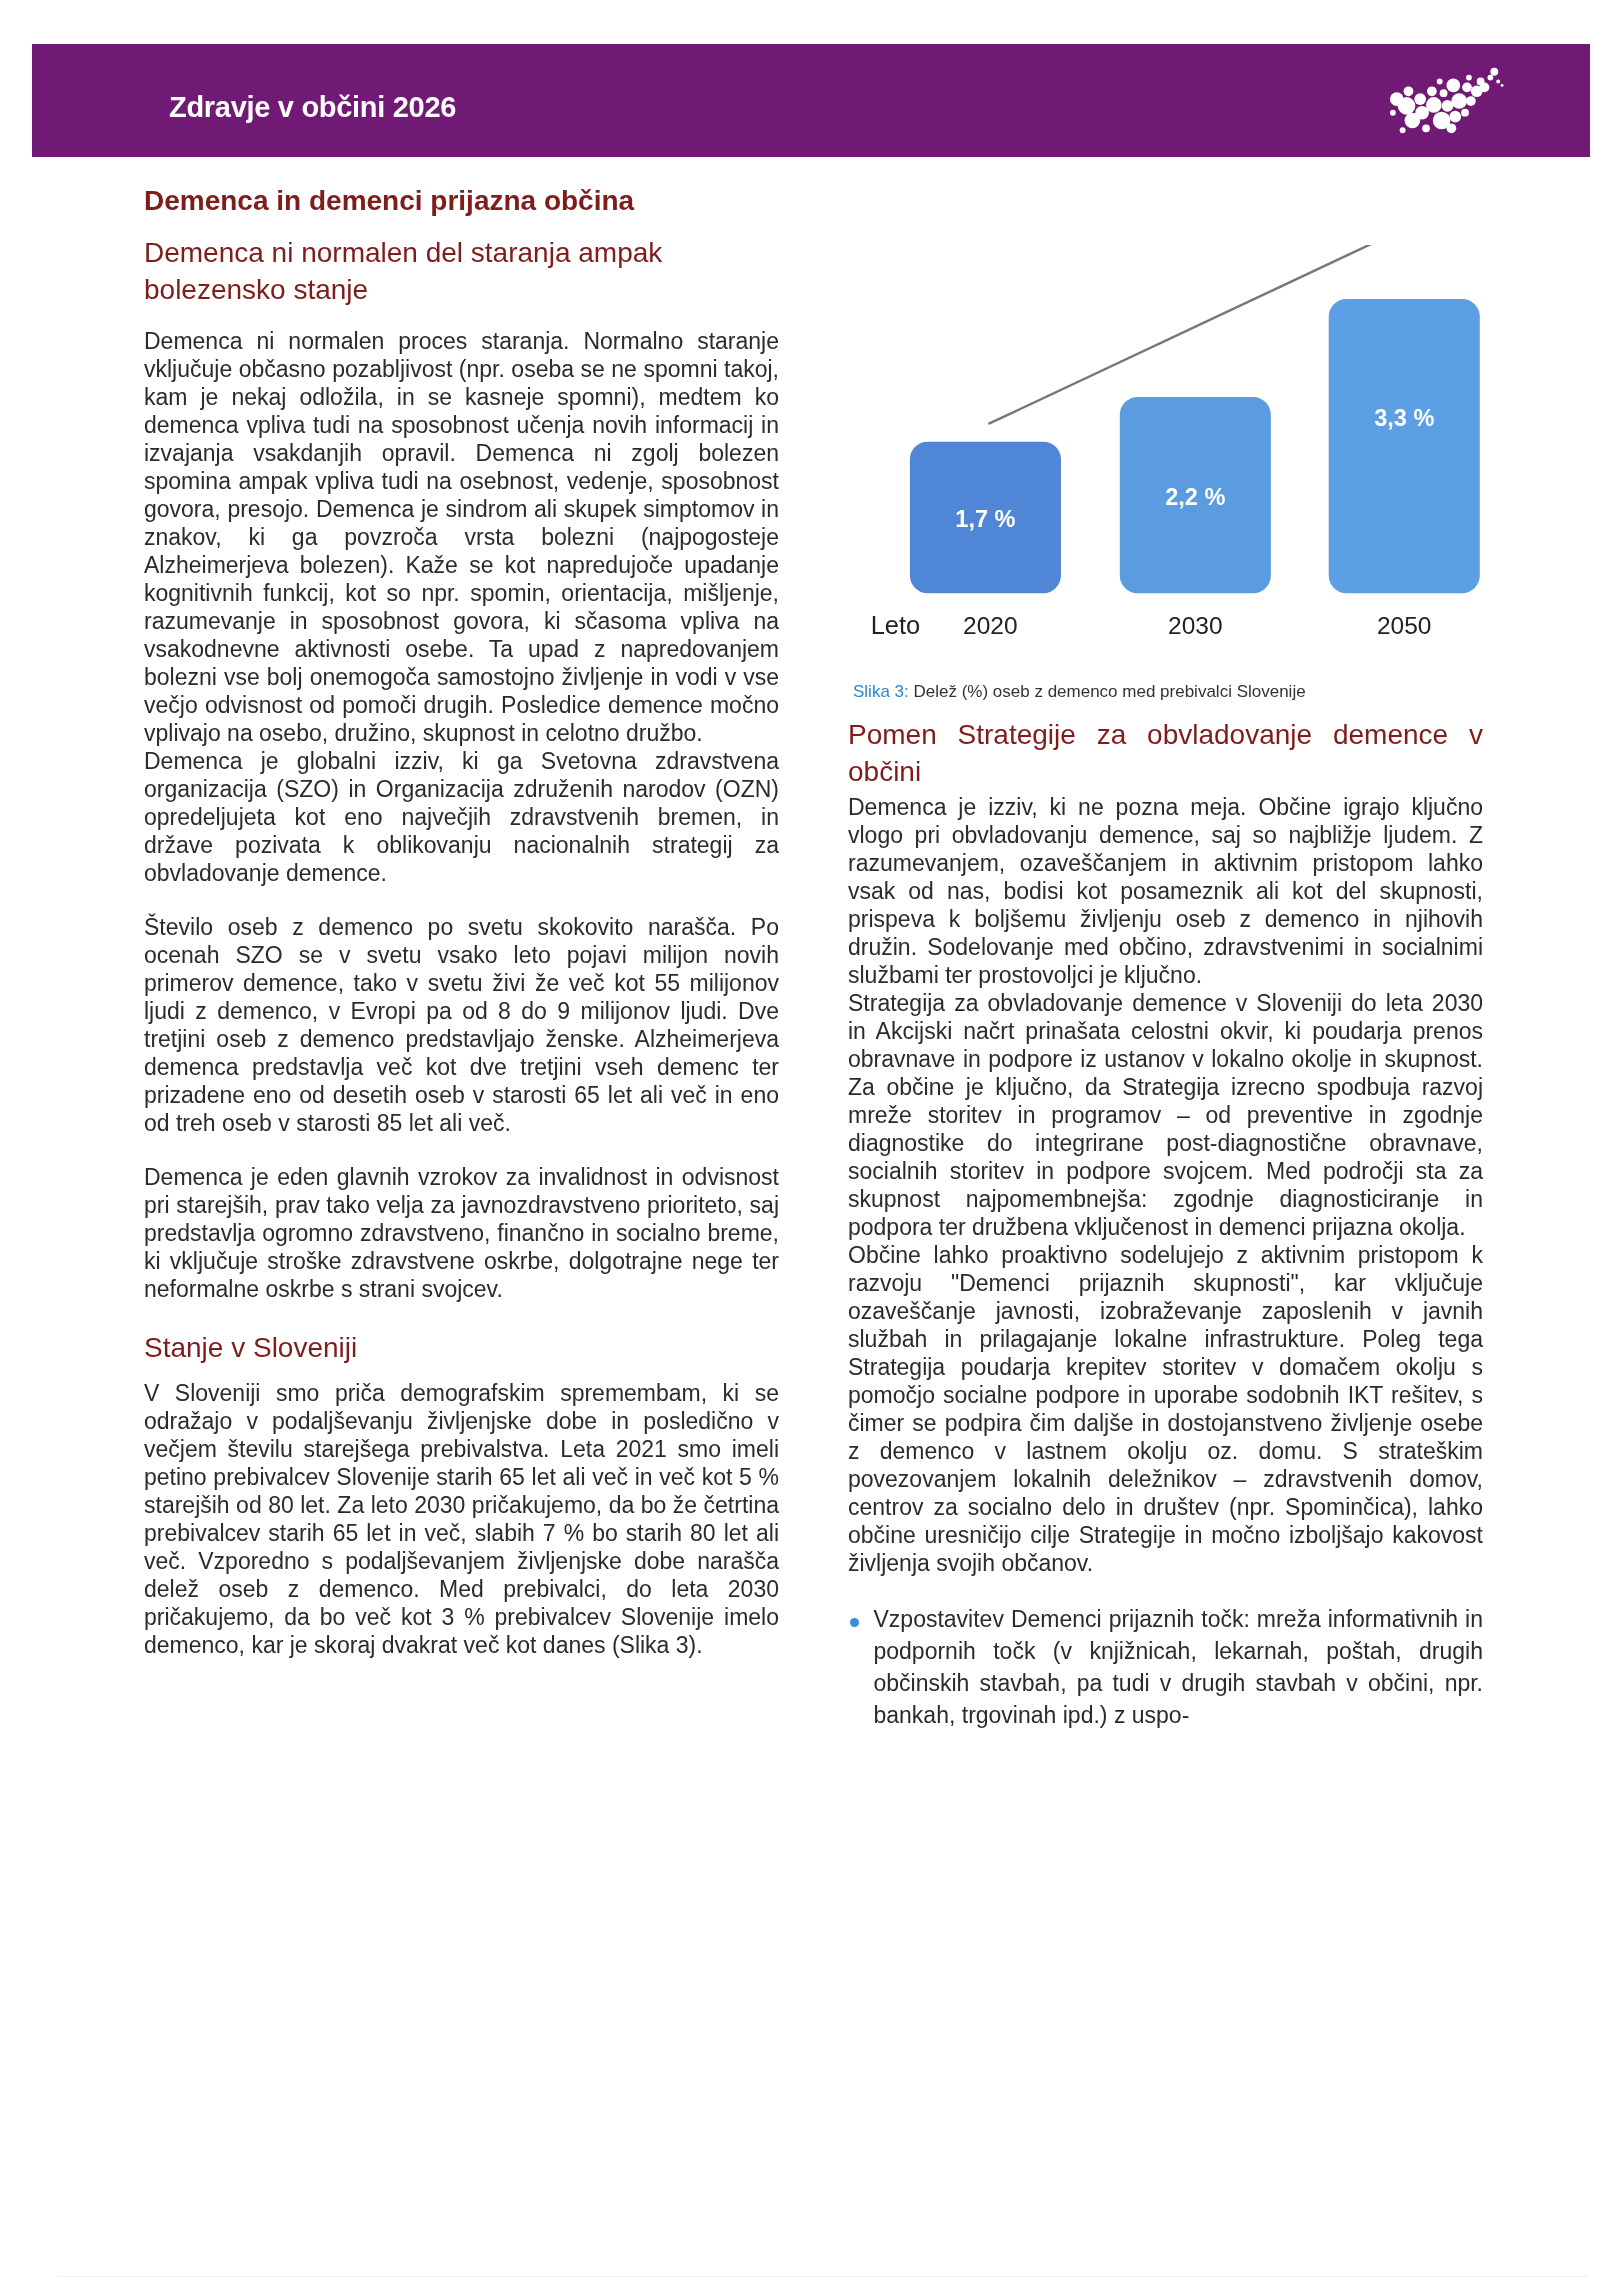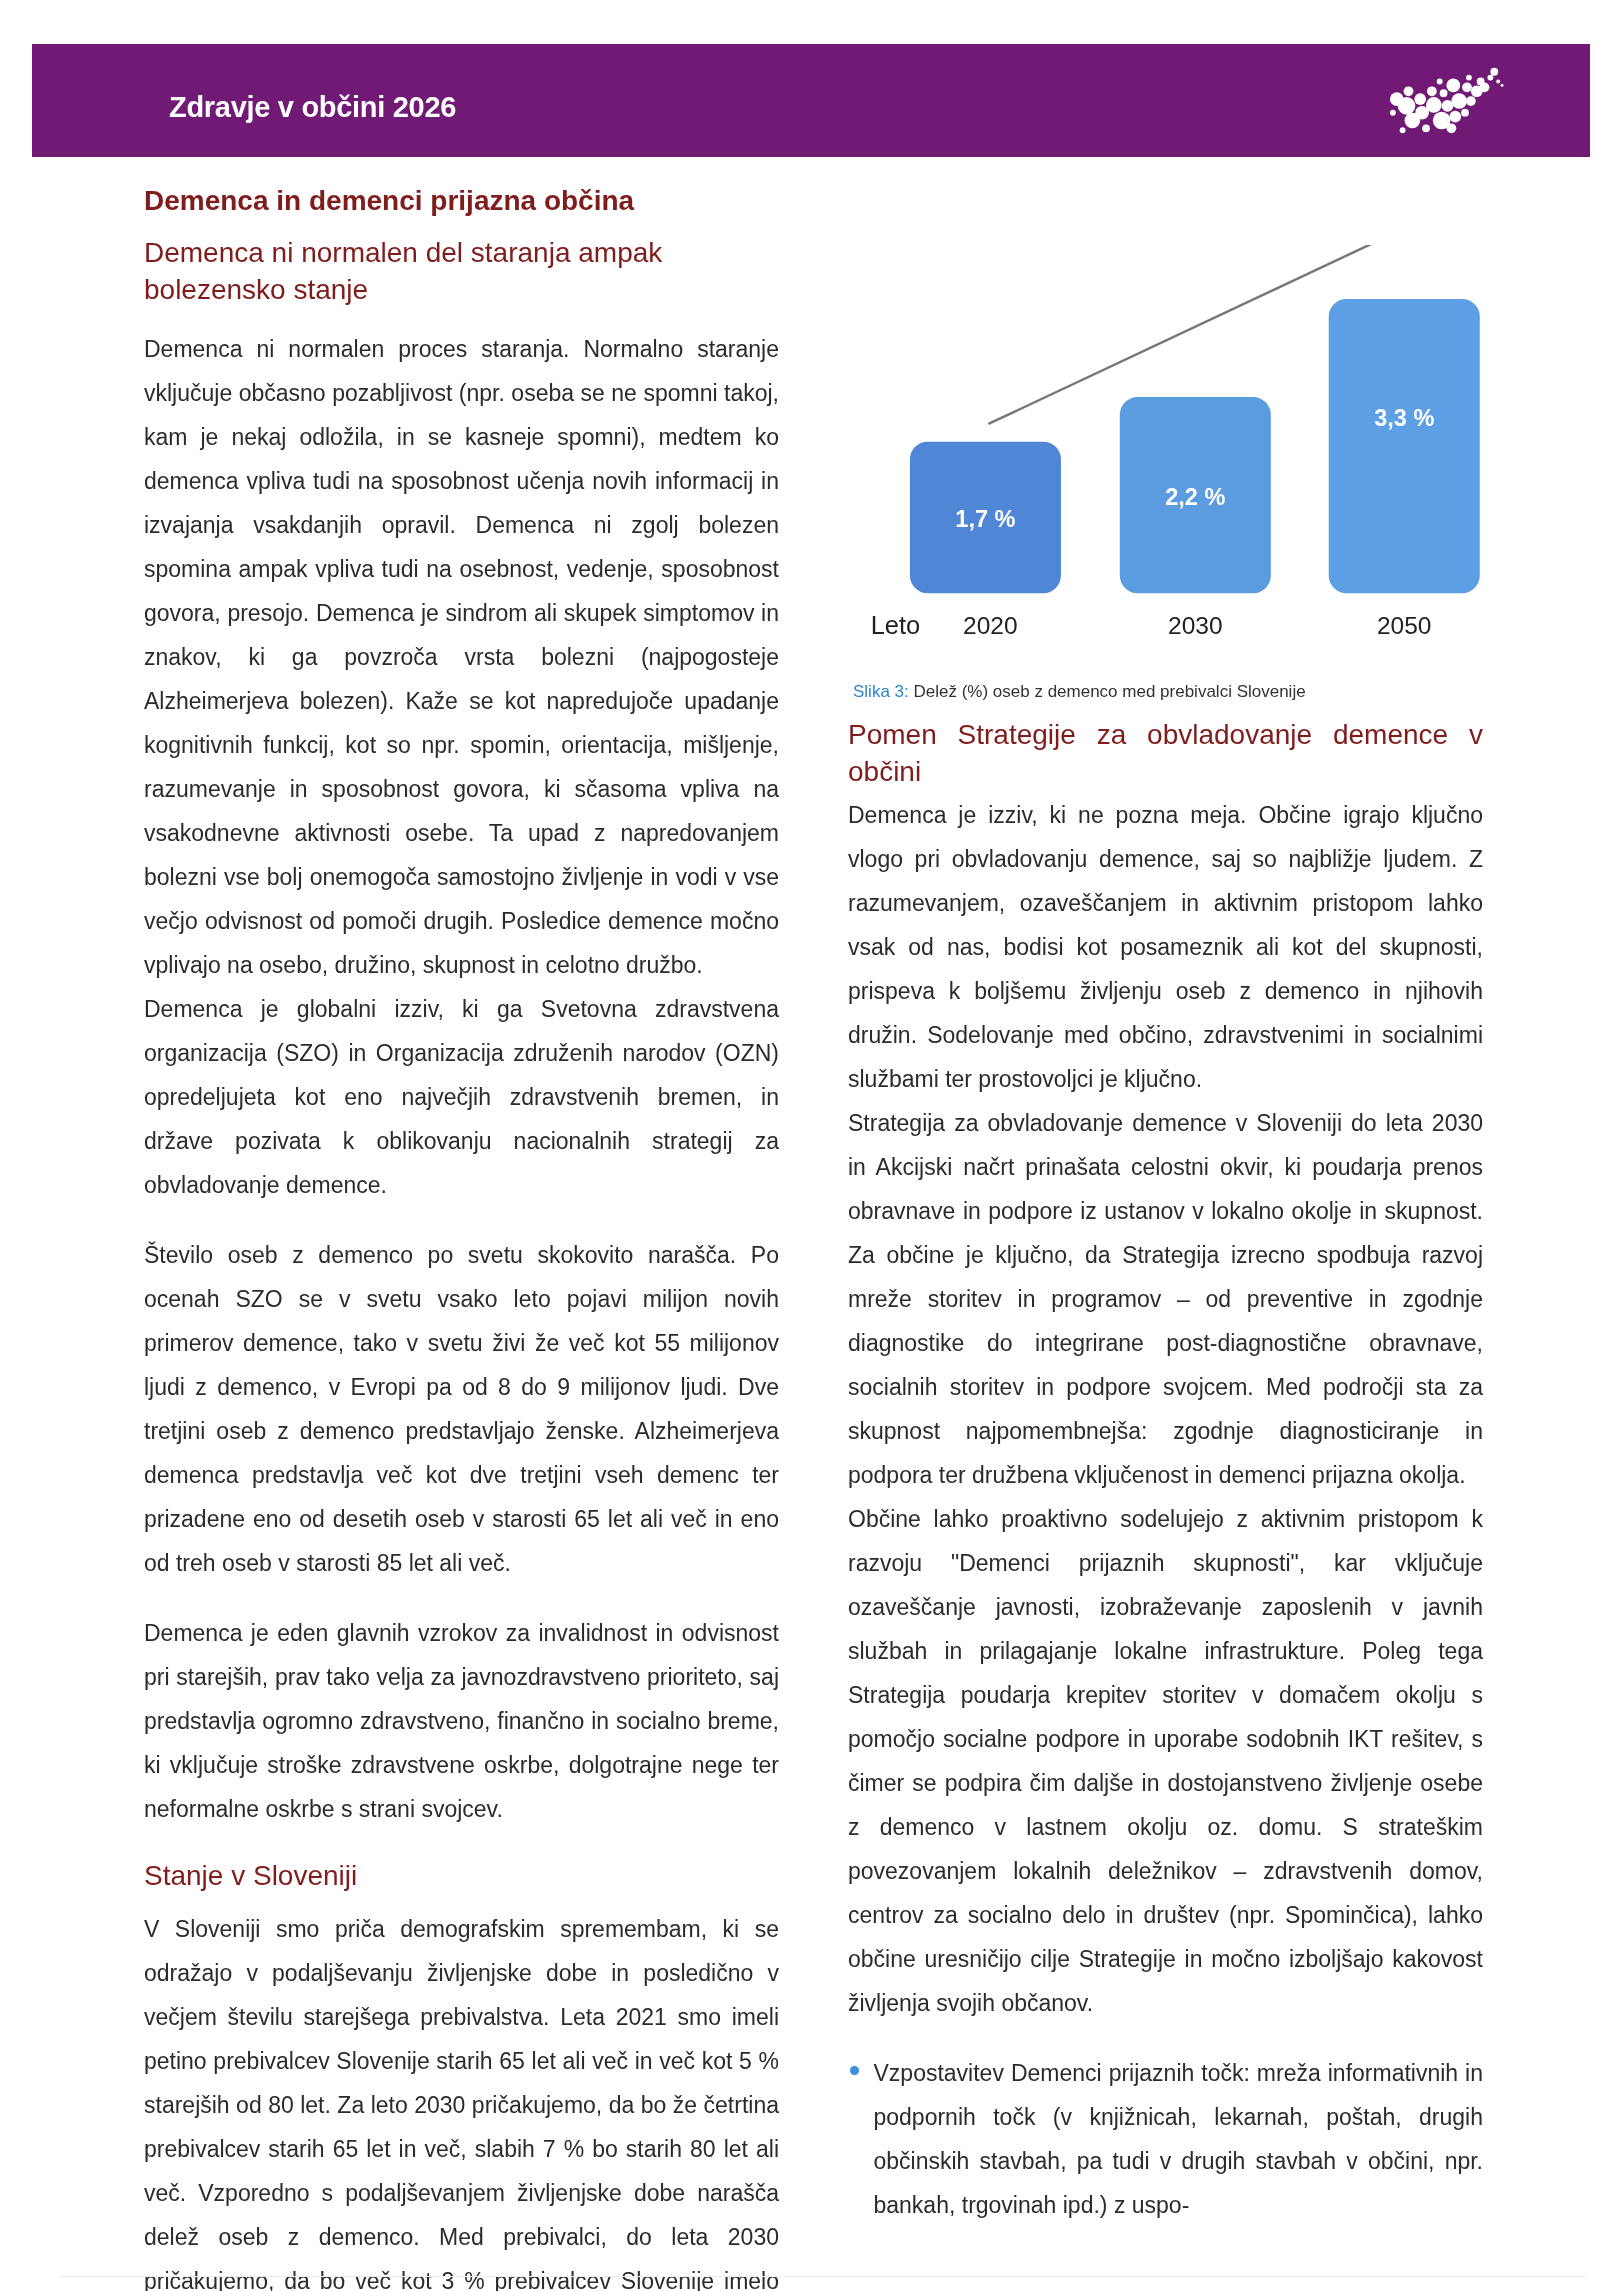--- a/index.html
+++ b/index.html
@@ -13,26 +13,26 @@
 
   .col { position: absolute; }
   .col-left { left: 144px; top: 181px; width: 635px; }
   .col-right { left: 848px; top: 716px; width: 635px; }
 
   .section-title { font-size: 28px; font-weight: bold; color: #7f1d1d; margin: 0 0 13.7px 0; line-height: 39px; }
   h2 { font-size: 28px; font-weight: normal; color: #7f1d1d; margin: 0; line-height: 37px; }
   .h2-main { margin-bottom: 19.6px; }
   .h2-sub { margin-top: 25.5px; margin-bottom: 13.7px; }
   .h2-right { margin-bottom: 3px; text-align: justify; text-align-last: left; }
-  p { font-size: 23px; line-height: 44px; margin: 0; text-align: justify; color: #2b2b2b; }
+  p { font-size: 23px; line-height: 28px; margin: 0; text-align: justify; color: #2b2b2b; }
   p.gap { margin-top: 26px; }
   .col-right p { margin-top: 0; }
 
   .bullet-list { list-style: none; padding: 0; margin: 25.5px 0 0 0; }
-  .bullet-list li { position: relative; padding-left: 25.5px; font-size: 23px; line-height: 44px; text-align: justify; }
+  .bullet-list li { position: relative; padding-left: 25.5px; font-size: 23px; line-height: 32px; text-align: justify; }
   .bullet-dot { position: absolute; left: 2px; top: 15.7px; width: 8.8px; height: 8.8px; border-radius: 50%; background: #3d8fd8; }
 
   .chart { position: absolute; left: 853px; top: 245px; width: 667px; height: 412px; }
   .chart svg { position: absolute; left: 0; top: 0; }
   .caption { position: absolute; left: 853px; top: 682px; font-size: 17px; color: #333; }
   .caption .lbl { color: #2d86d0; }
   .footer-line { position: absolute; left: 59px; top: 2276px; width: 1529px; height: 1px; background: #eeeeee; }
 </style>
 </head>
 <body>

